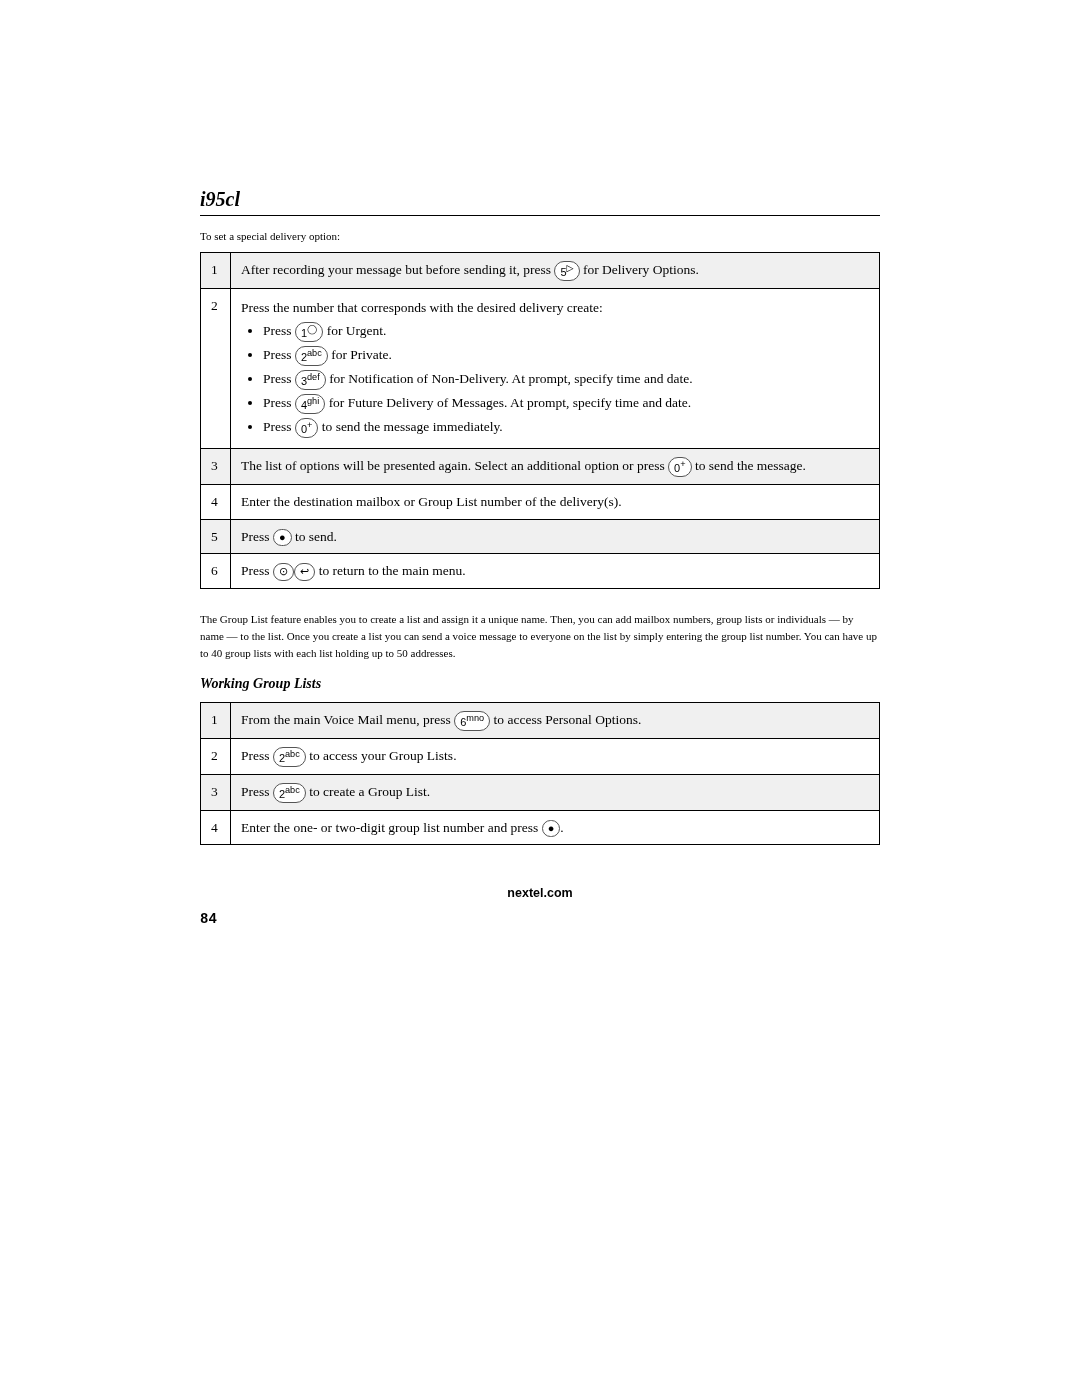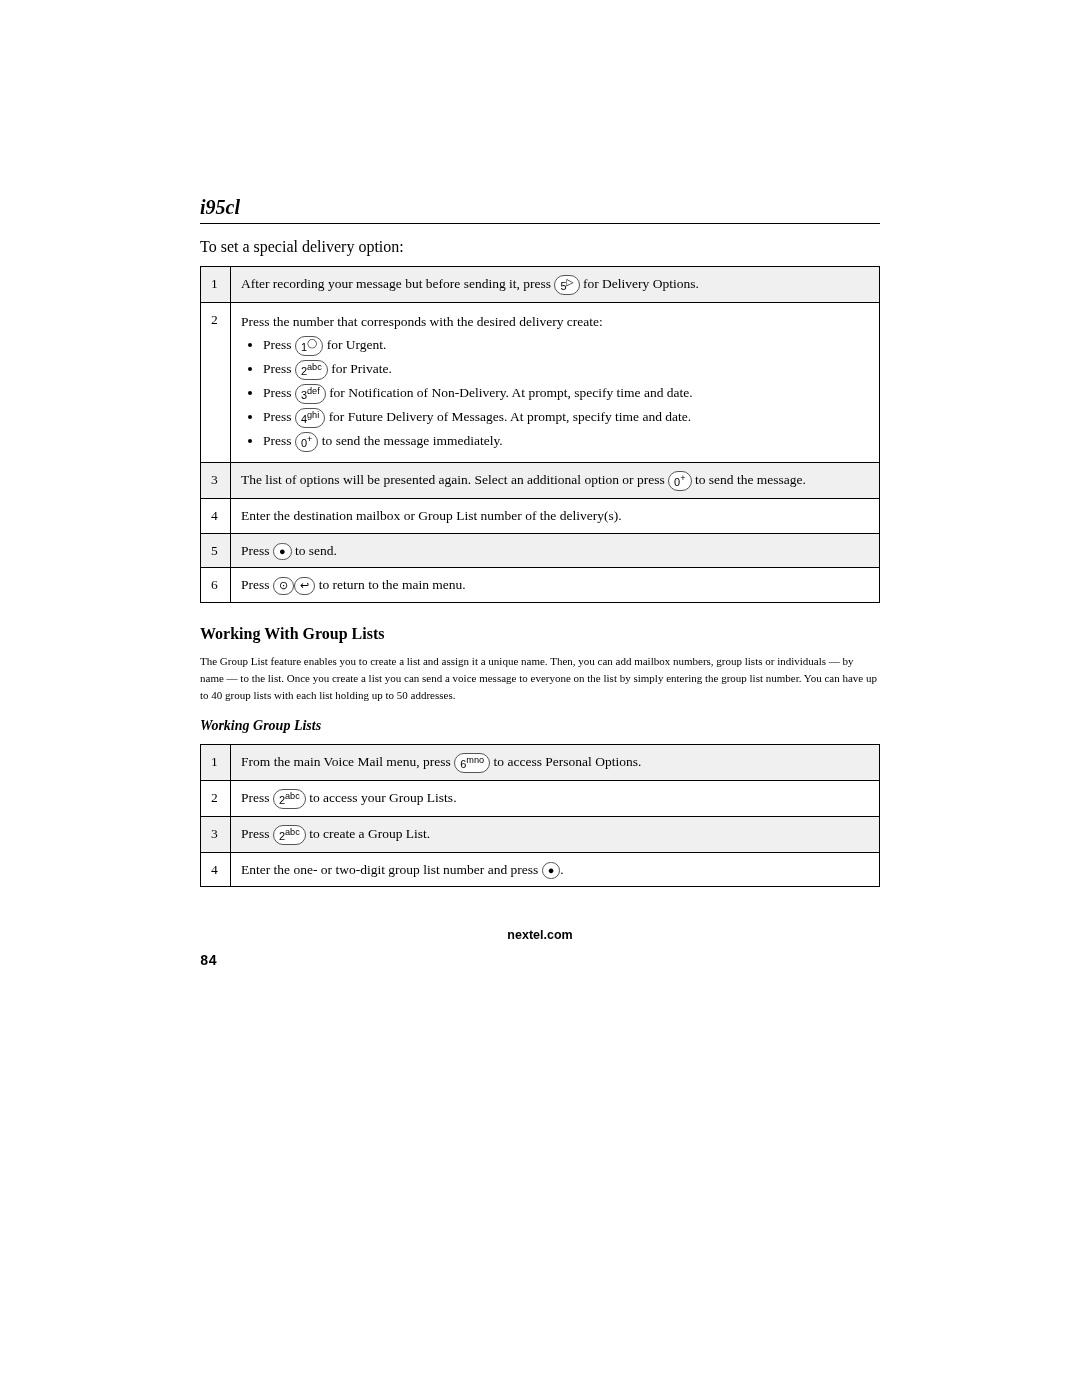--- a/index.html
+++ b/index.html
@@ -14,38 +14,38 @@
       font-size: 14px;
       color: #000000;
       width: 1080px;
       min-height: 1397px;
       display: flex;
       justify-content: center;
     }
 
     .page {
       width: 680px;
-      margin: 16px auto;
+      margin: 8px auto;
       padding: 180px 0 100px 0;
     }
 
     .page-header {
       border-bottom: 1.5px solid #000;
       padding-bottom: 4px;
       margin-bottom: 14px;
     }
 
     .page-title {
       font-size: 20px;
       font-weight: bold;
       font-style: italic;
     }
 
     .intro-text {
-      font-size: 16px;
+      font-size: 11px;
       margin-bottom: 10px;
     }
 
     
     .steps-table {
       width: 100%;
       border-collapse: collapse;
       margin-bottom: 22px;
     }
 
@@ -199,21 +199,20 @@
 
       <tr>
         <td class="step-num">6</td>
         <td>
           Press <span class="key-btn">⊙</span><span class="key-btn">↩</span> to return to the main menu.
         </td>
       </tr>
     </tbody>
   </table>
 
-  <h2 class="section-heading">Working With Group Lists</h2>
 
   <p class="body-text">The Group List feature enables you to create a list and assign it a unique name. Then, you can add mailbox numbers, group lists or individuals — by name — to the list. Once you create a list you can send a voice message to everyone on the list by simply entering the group list number. You can have up to 40 group lists with each list holding up to 50 addresses.</p>
 
   <p class="sub-heading">Working Group Lists</p>
 
   <table class="steps-table">
     <tbody>
 
       <tr>
         <td class="step-num">1</td>

